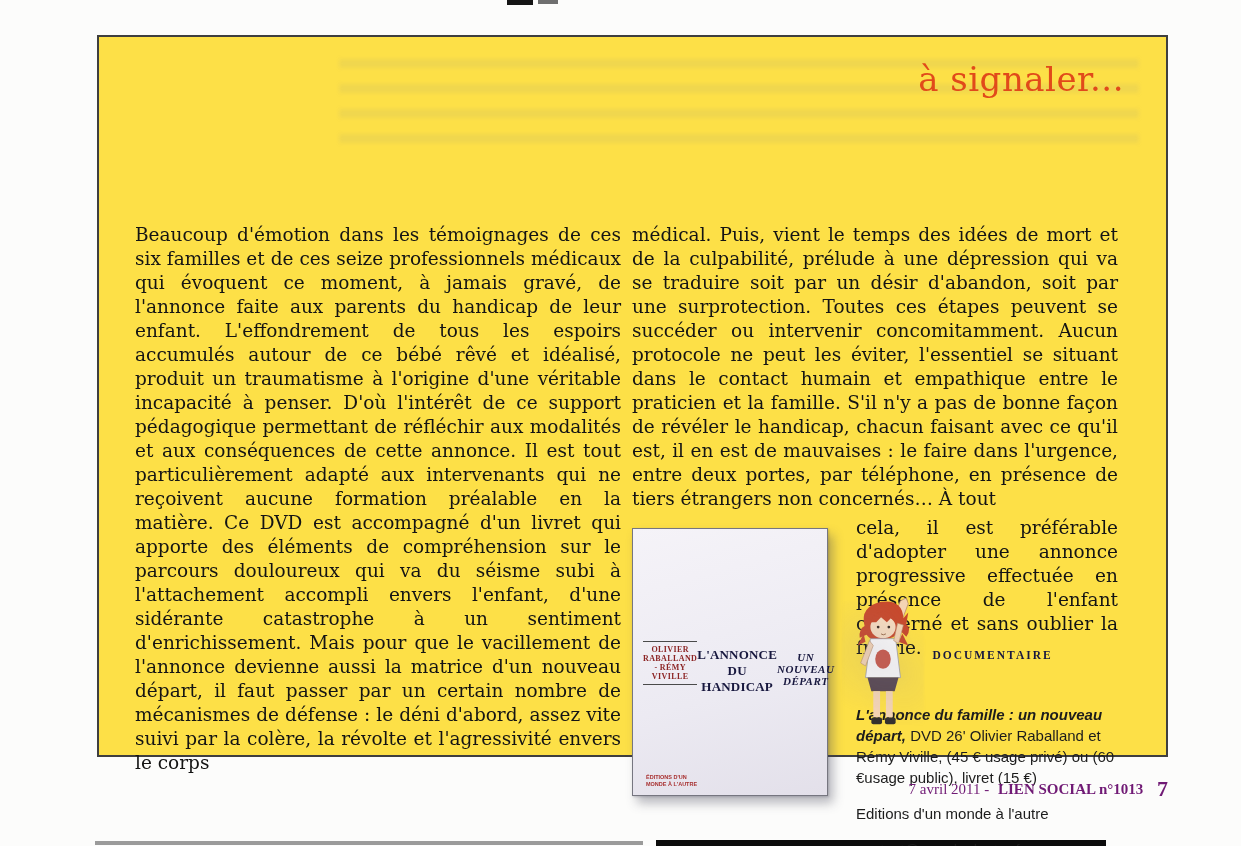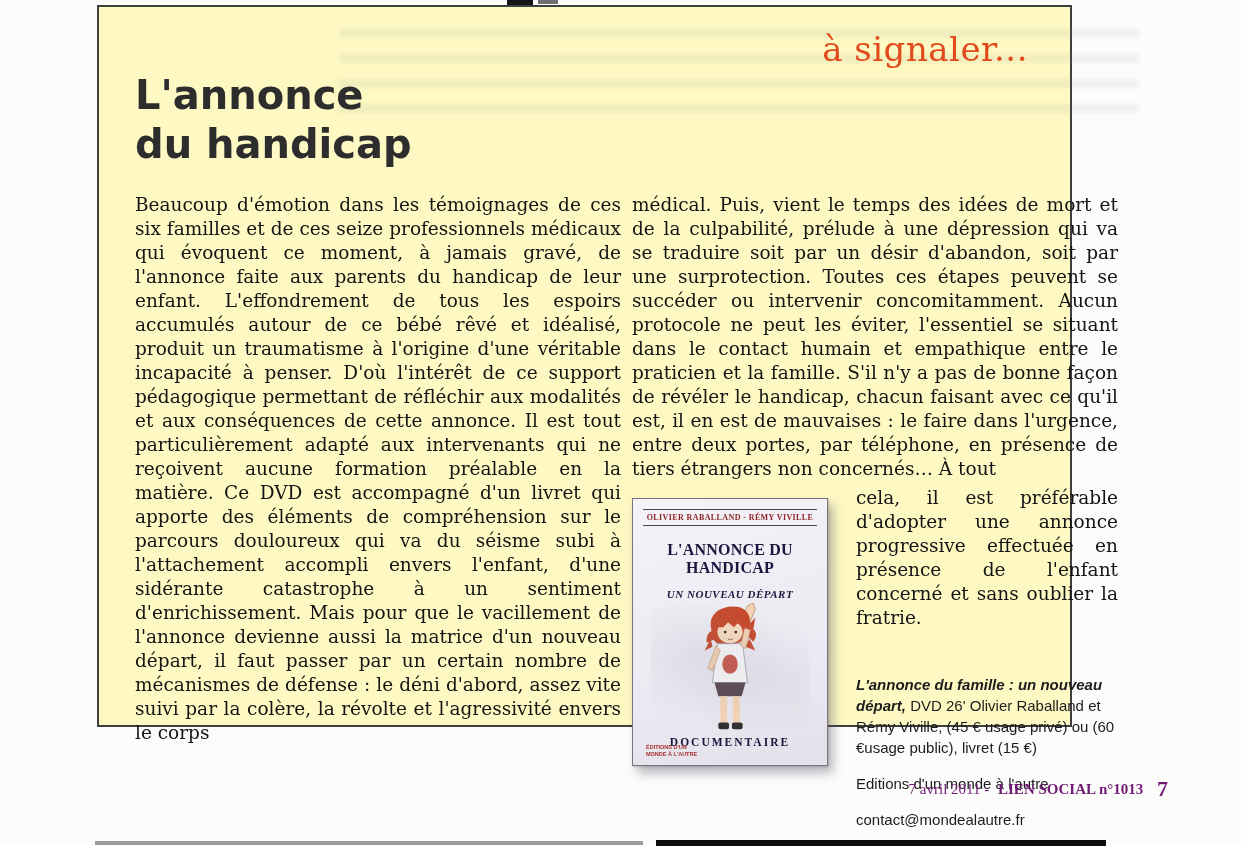--- a/index.html
+++ b/index.html
@@ -13,23 +13,23 @@
 
   
   .scan-mark { position:absolute; background:#151515; }
   .mark-top-a { left:507px; top:0; width:26px; height:5px; }
   .mark-top-b { left:538px; top:0; width:20px; height:4px; background:#6f6f6f; }
   .mark-bottom-gray { left:95px; top:841px; width:548px; height:4px; background:#9b9b9b; }
   .mark-bottom-black { left:656px; top:840px; width:450px; height:6px; background:#0c0c0c; }
 
   
   .sheet {
-    position:absolute; left:97px; top:5px;
-    width:975px; height:722px;
-    background:#fef9c3;
+    position:absolute; left:97px; top:35px;
+    width:1071px; height:722px;
+    background:#fde047;
     border:2px solid #3f3f3f;
   }
 
   .bleed-ghost {
     position:absolute; left:240px; top:22px; width:800px; height:92px;
     background:repeating-linear-gradient(180deg, rgba(125,135,145,.10) 0 9px, rgba(0,0,0,0) 9px 25px);
     filter:blur(2px);
     pointer-events:none;
   }
 
@@ -66,36 +66,36 @@
   .dvd-wrap { flex:0 0 auto; width:212px; padding-top:12px; }
   .side-col { flex:1; padding-left:12px; }
 
   
   .dvd-cover {
     width:196px; height:268px;
     background:linear-gradient(165deg,#f5f3f8 0%, #eceaf2 60%, #e3e0ea 100%);
     border:1px solid #767680;
     box-shadow:5px 7px 10px rgba(70,70,90,.38), 1px 1px 2px rgba(70,70,90,.25);
     padding:10px 10px 8px;
-    display:flex; flex-direction:column; align-items:center;
+    display:flex; flex-direction:row; align-items:center;
     position:relative;
   }
   .cover-authors {
     width:100%;
     border-top:1px solid #4a4a4a; border-bottom:1px solid #4a4a4a;
     padding:3px 0;
     font-family:"Liberation Serif", serif;
     font-weight:bold; font-size:8px; letter-spacing:.4px;
     color:#8c2525; text-align:center;
     text-transform:uppercase;
   }
   .cover-title {
     margin-top:15px;
     font-family:"Liberation Serif", serif;
-    font-weight:bold; font-size:16px;
+    font-weight:bold; font-size:13px;
     color:#18183f; text-align:center;
     letter-spacing:.2px;
   }
   .cover-subtitle {
     margin-top:11px;
     font-family:"Liberation Serif", serif;
     font-weight:bold; font-style:italic; font-size:11px;
     color:#18183f; text-align:center; letter-spacing:.5px;
   }
   .cover-art {
@@ -148,24 +148,20 @@
 <div class="scan-mark mark-top-b"></div>
 <div class="scan-mark mark-bottom-gray"></div>
 <div class="scan-mark mark-bottom-black"></div>
 
 <div class="sheet">
 
   <div class="bleed-ghost"></div>
 
   <div class="section-label">à signaler...</div>
 
-  <h1 class="page-title">
-    <span>L'annonce</span>
-    <span>du handicap</span>
-  </h1>
 
   <div class="columns">
 
     <div class="col">
       <p class="body-text">Beaucoup d'émotion dans les témoignages de ces six familles et de ces seize professionnels médicaux qui évoquent ce moment, à jamais gravé, de l'annonce faite aux parents du handicap de leur enfant. L'effondrement de tous les espoirs accumulés autour de ce bébé rêvé et idéalisé, produit un traumatisme à l'origine d'une véritable incapacité à penser. D'où l'intérêt de ce support pédagogique permettant de réfléchir aux modalités et aux conséquences de cette annonce. Il est tout particulièrement adapté aux intervenants qui ne reçoivent aucune formation préalable en la matière. Ce DVD est accompagné d'un livret qui apporte des éléments de compréhension sur le parcours douloureux qui va du séisme subi à l'attachement accompli envers l'enfant, d'une sidérante catastrophe à un sentiment d'enrichissement. Mais pour que le vacillement de l'annonce devienne aussi la matrice d'un nouveau départ, il faut passer par un certain nombre de mécanismes de défense : le déni d'abord, assez vite suivi par la colère, la révolte et l'agressivité envers le corps</p>
     </div>
 
     <div class="col">
       <p class="body-text">médical. Puis, vient le temps des idées de mort et de la culpabilité, prélude à une dépression qui va se traduire soit par un désir d'abandon, soit par une surprotection. Toutes ces étapes peuvent se succéder ou intervenir concomitamment. Aucun protocole ne peut les éviter, l'essentiel se situant dans le contact humain et empathique entre le praticien et la famille. S'il n'y a pas de bonne façon de révéler le handicap, chacun faisant avec ce qu'il est, il en est de mauvaises : le faire dans l'urgence, entre deux portes, par téléphone, en présence de tiers étrangers non concernés… À tout</p>
 

